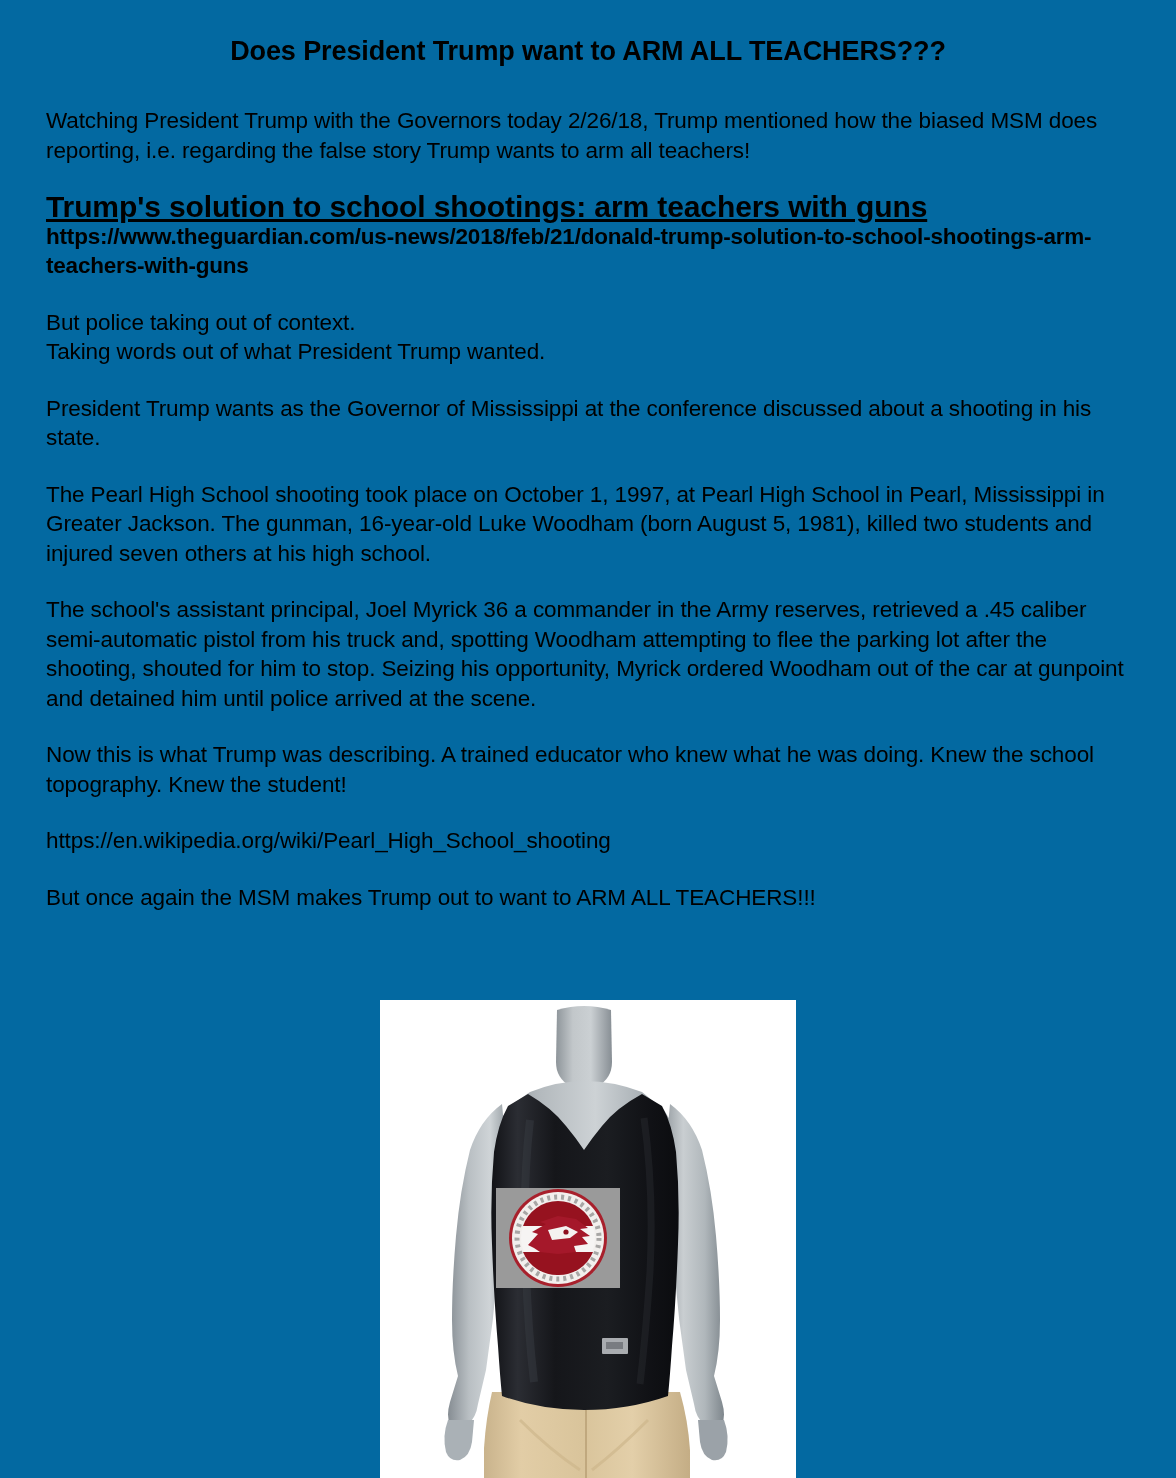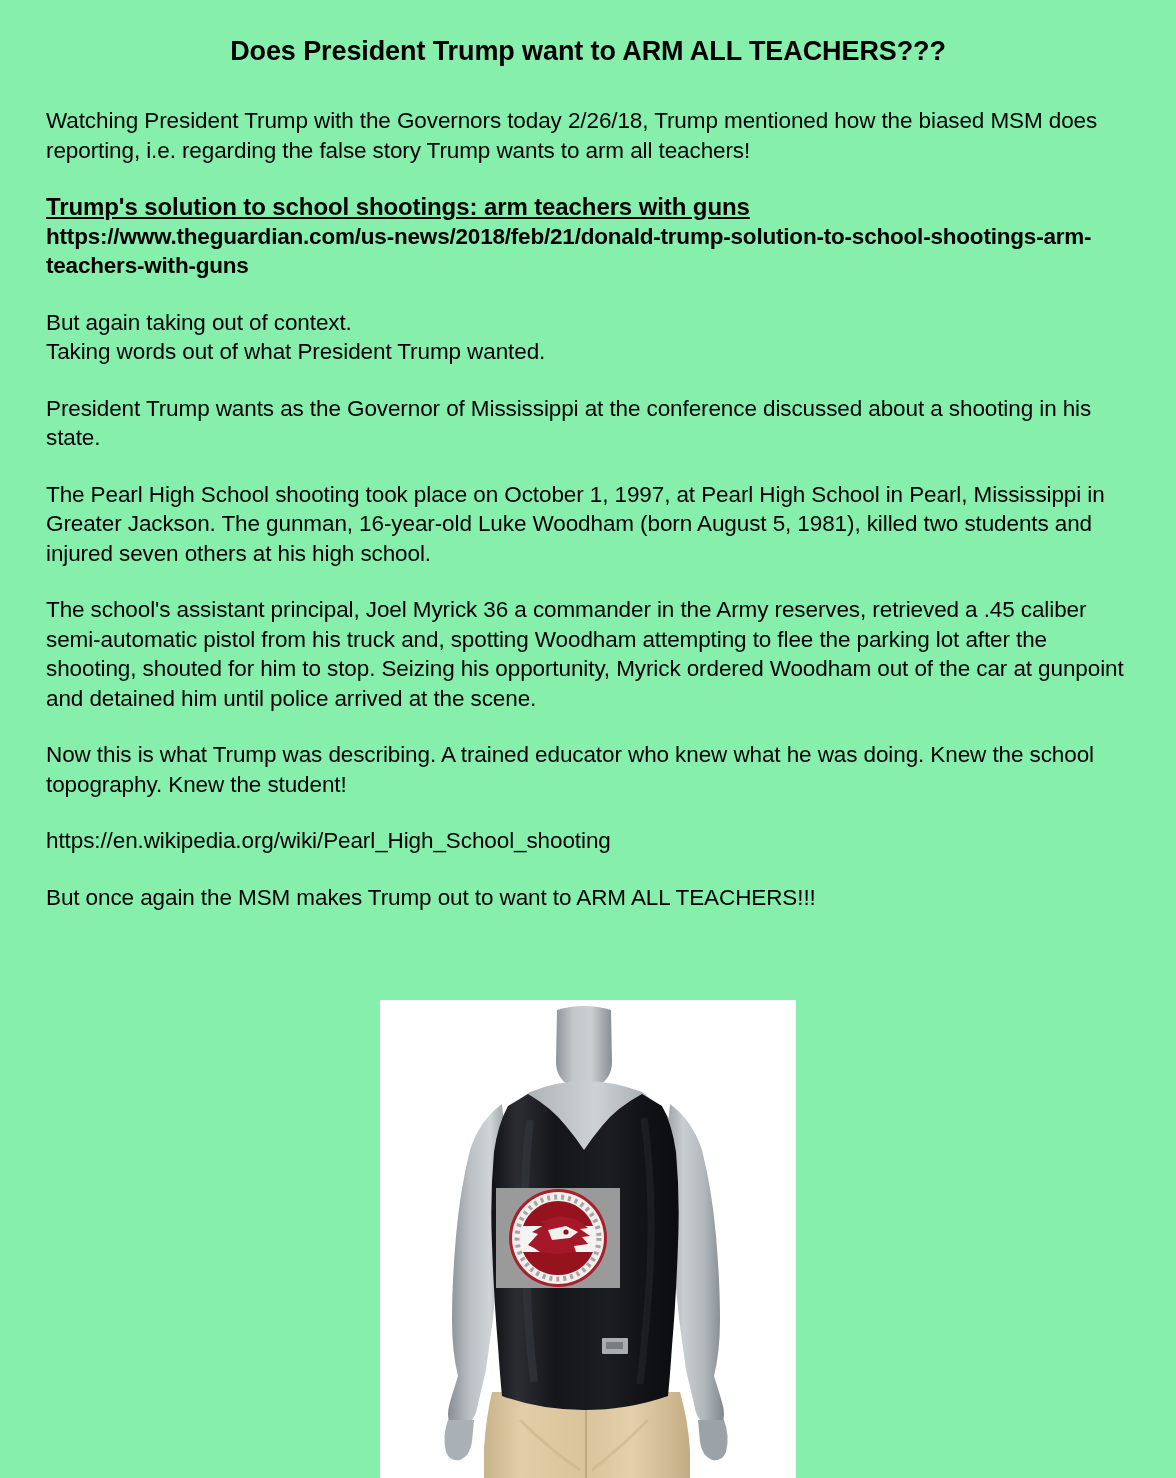--- a/index.html
+++ b/index.html
@@ -13,21 +13,21 @@
     position: relative;
     font-family: "Liberation Sans", sans-serif;
     color: #000000;
     overflow: hidden;
   }
 
   .page {
     position: relative;
     width: 1176px;
     height: 1478px;
-    background: #86efac;
+    background: #0369a1;
   }
 
   
   .doc-body {
     position: absolute;
     left: 46px;
     top: 34px;
     width: 1084px;
   }
 
@@ -44,21 +44,21 @@
     font-size: 22.5px;
     line-height: 29.5px;
     margin: 0 0 27px 0;
     letter-spacing: -0.1px;
     word-spacing: 0px;
   }
 
   .para:last-child { margin-bottom: 0; }
 
   .link-title {
-    font-size: 24px;
+    font-size: 30px;
     line-height: 29.5px;
     font-weight: bold;
     text-decoration: underline;
     margin: 0;
     letter-spacing: -0.1px;
   }
 
   .url-line {
     font-size: 22.5px;
     line-height: 29.5px;
@@ -94,21 +94,21 @@
 
     <h1 class="doc-title">Does President Trump want to ARM ALL TEACHERS???</h1>
 
     <p class="para">Watching President Trump with the Governors today 2/26/18, Trump mentioned how the biased MSM does reporting, i.e. regarding the false story Trump wants to arm all teachers!</p>
 
 
     <p class="link-title">Trump's solution to school shootings: arm teachers with guns</p>
 
     <p class="url-line">https://www.theguardian.com/us-news/2018/feb/21/donald-trump-solution-to-school-shootings-arm-teachers-with-guns</p>
 
-    <p class="para tight">But again taking out of context.</p>
+    <p class="para tight">But police taking out of context.</p>
 
     <p class="para">Taking words out of what President Trump wanted.</p>
 
     <p class="para">President Trump wants as the Governor of Mississippi at the conference discussed about a shooting in his state.</p>
 
     <p class="para">The Pearl High School shooting took place on October 1, 1997, at Pearl High School in Pearl, Mississippi in Greater Jackson. The gunman, 16-year-old Luke Woodham (born August 5, 1981), killed two students and injured seven others at his high school.</p>
 
     <p class="para">The school's assistant principal, Joel Myrick 36 a commander in the Army reserves, retrieved a .45 caliber semi-automatic pistol from his truck and, spotting Woodham attempting to flee the parking lot after the shooting, shouted for him to stop. Seizing his opportunity, Myrick ordered Woodham out of the car at gunpoint and detained him until police arrived at the scene.</p>
 
     <p class="para">Now this is what Trump was describing.  A trained educator who knew what he was doing.  Knew the school topography.  Knew the student!</p>

